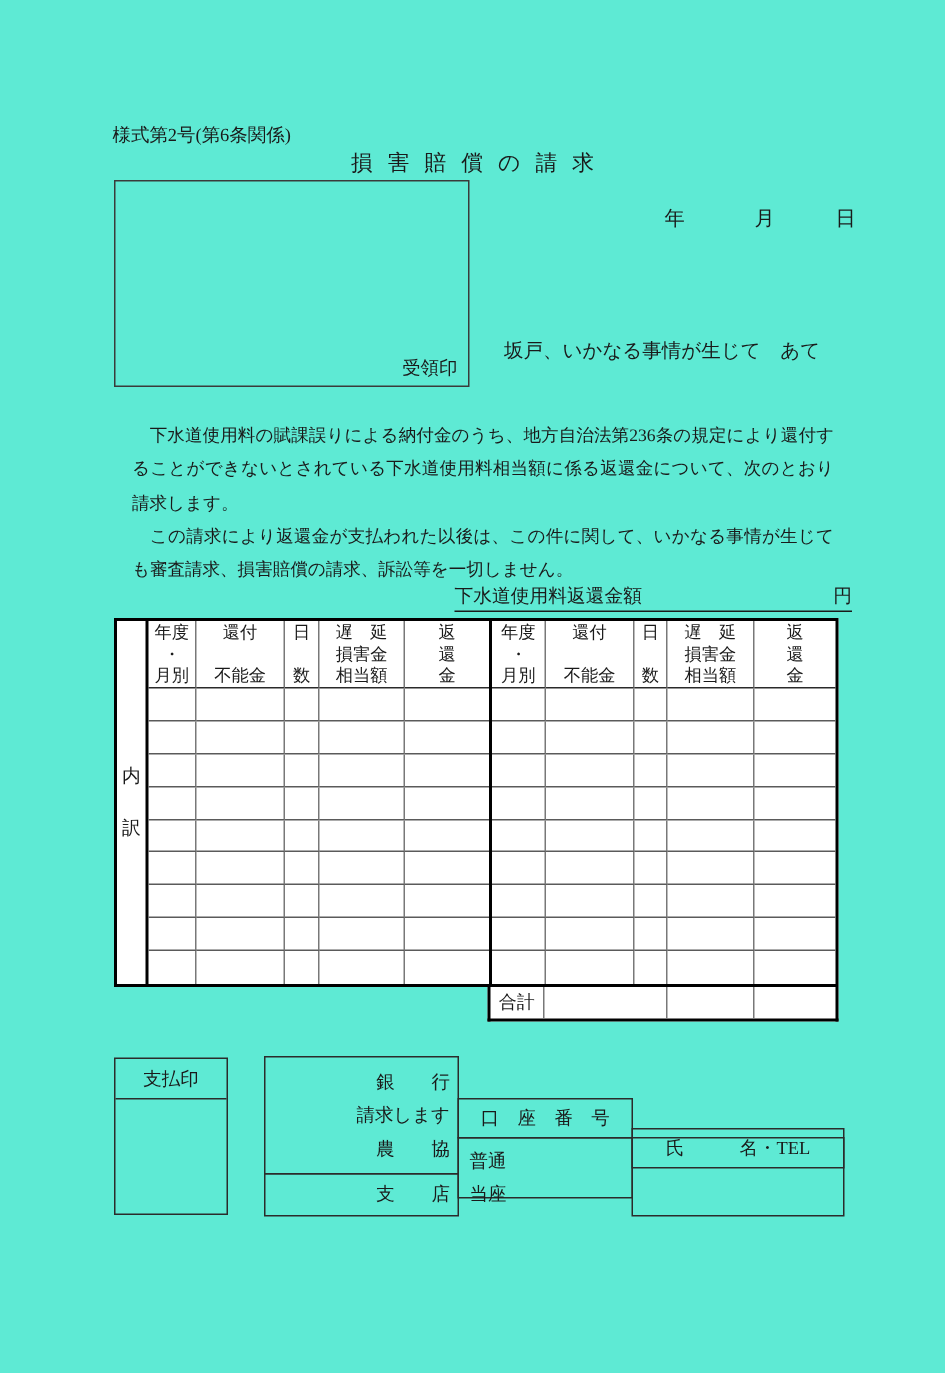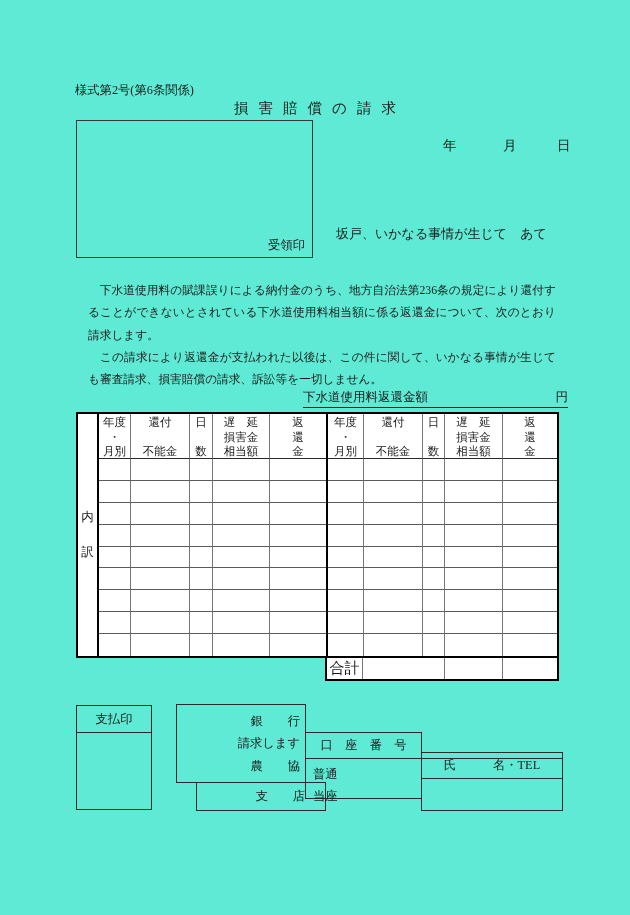--- a/index.html
+++ b/index.html
@@ -43,33 +43,33 @@
   .th { font-size:11.5px; line-height:14.6px; text-align:center; white-space:pre-line;
         padding-top:1px; border-right:1px solid #787878; border-bottom:1px solid #2a2a2a; }
   .td { border-right:1px solid #787878; border-bottom:1px solid #5a5a5a; }
   .lastcol { border-right:none !important; }
   .lastrow { border-bottom:none !important; }
 
   .total-row { left:325px; top:658px; width:234px; height:23px;
     border:2px solid #000; border-top:none; background:#fff;
     display:grid; grid-template-columns:36px 82px 58px 1fr; }
   .total-cell { border-right:1px solid #787878; }
-  .total-label { font-size:15px; display:flex; align-items:center; justify-content:center; }
+  .total-label { font-size:12px; display:flex; align-items:center; justify-content:center; }
 
   
   .stamp-box { left:76px; top:705px; width:76px; height:105px; border:1px solid #2b2b2b; }
   .stamp-head { height:27px; border-bottom:1px solid #2b2b2b; display:flex;
     align-items:center; justify-content:center; font-size:12.3px; }
 
   .bank-cell { border:1px solid #2b2b2b; font-size:12.3px; background:transparent; }
   .bank-names { left:176px; top:704px; width:130px; height:79px;
     display:flex; flex-direction:column; justify-content:center;
     text-align:right; padding-right:5px; white-space:pre-line; line-height:22.5px; }
   .bank-branch { left:176px; top:782px; width:130px; height:29px;
-    display:flex; align-items:center; justify-content:flex-end; padding-right:20px;margin-left:20px; }
+    display:flex; align-items:center; justify-content:flex-end; padding-right:5px; }
   .acct-header { left:305px; top:732px; width:117px; height:27px;
     display:flex; align-items:center; justify-content:center; }
   .name-header { left:421px; top:732px; width:142px; height:27px;
     display:flex; align-items:center; justify-content:center;margin-top:20px; }
   .acct-body { left:305px; top:758px; width:117px; height:41px;
     white-space:pre-line; line-height:22px; padding:4px 0 0 7px; }
   .name-body { left:421px; top:758px; width:142px; height:53px; }
 </style>
 </head>
 <body>

